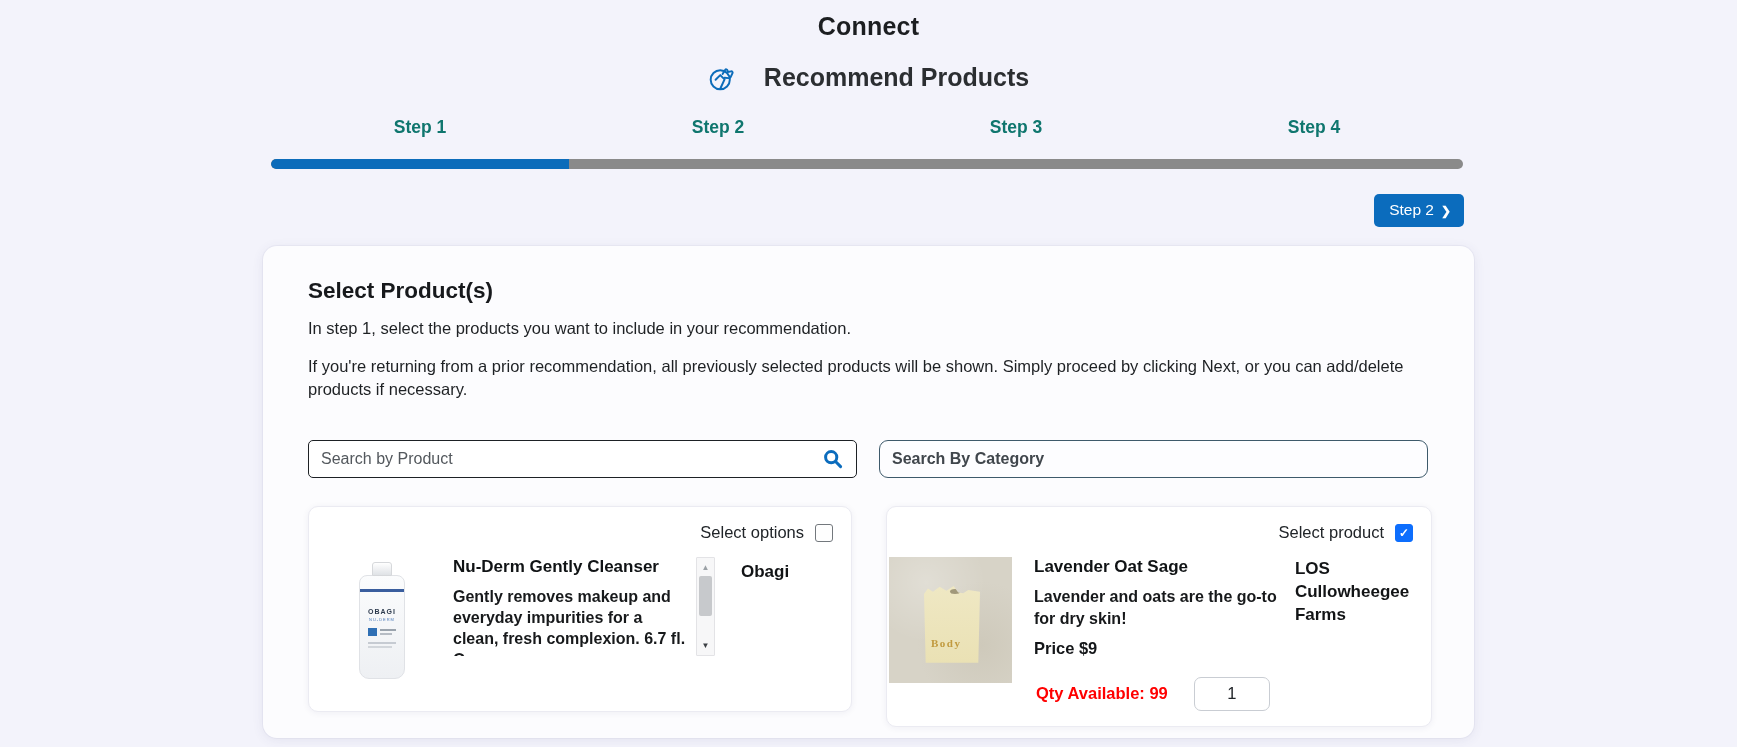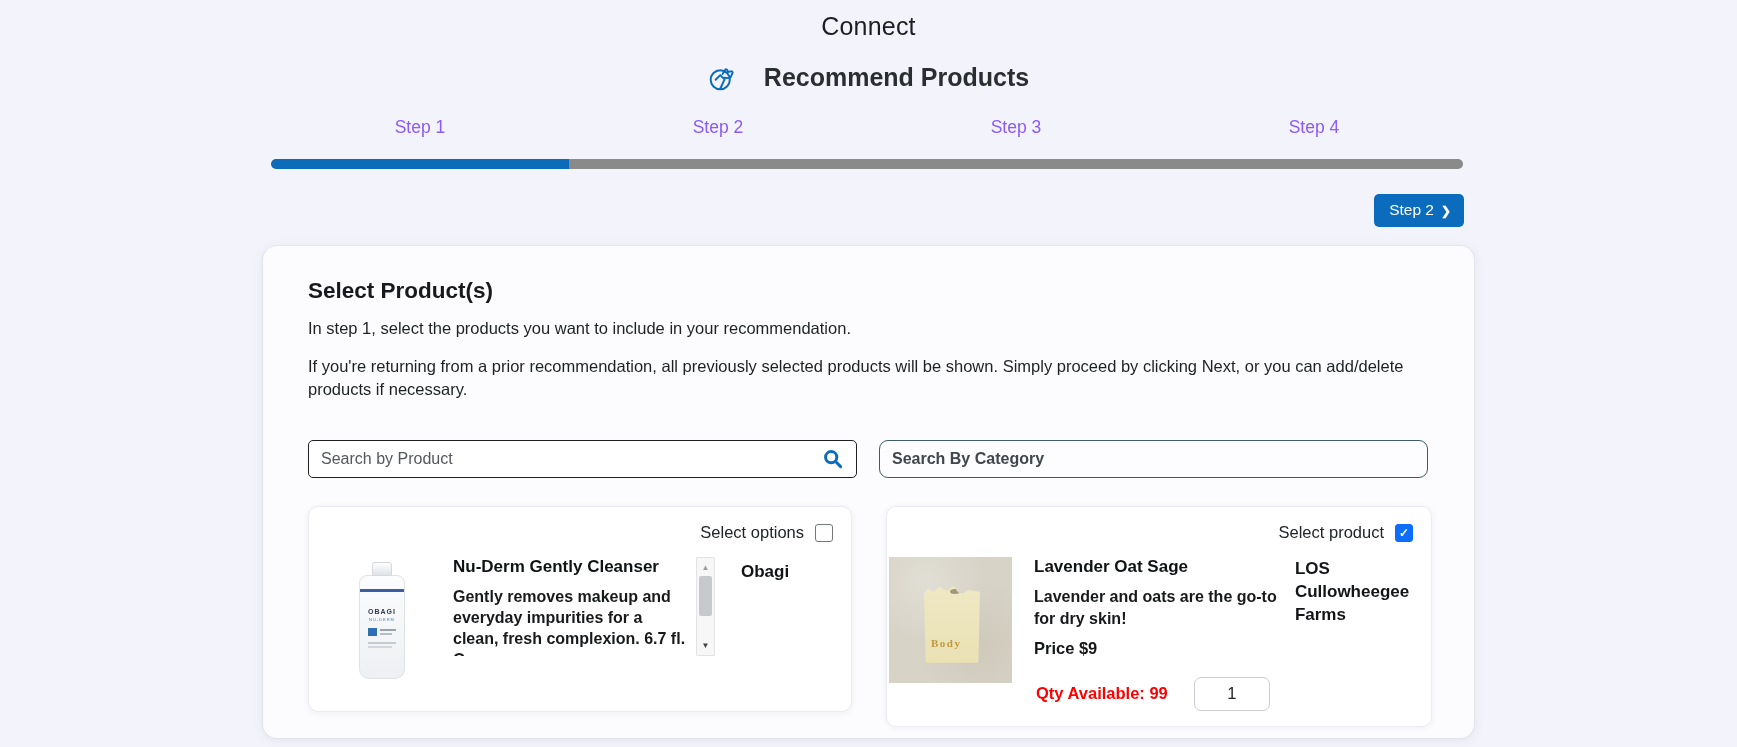--- a/index.html
+++ b/index.html
@@ -5,33 +5,33 @@
   * { margin:0; padding:0; box-sizing:border-box; }
   html,body { width:1737px; height:747px; overflow:hidden; }
   body {
     background:#f3f3fb;
     font-family:"Liberation Sans", sans-serif;
     color:#212529;
   }
   
   .page-title {
     padding-top:12px; text-align:center;
-    font-size:25px; font-weight:400; color:#1c1e21; letter-spacing:.2px;
+    font-size:25px; font-weight:700; color:#1c1e21; letter-spacing:.2px;
   }
   .subtitle-row {
     margin-top:20px; display:flex; justify-content:center; align-items:center; gap:28px;
     height:33px;
   }
   .subtitle-row .like-icon svg { display:block; }
   .subtitle { font-size:25px; font-weight:700; color:#2b2e31; }
 
   .steps-wrap { width:1192px; margin:23px auto 0 271px; }
   .step-labels { display:flex; }
   .step-labels div {
-    flex:1; text-align:center; font-size:17.5px; font-weight:400; color:#8b5cf6;
+    flex:1; text-align:center; font-size:17.5px; font-weight:700; color:#0f766e;
   }
   .progress-track {
     margin-top:21px; height:10px; background:#8a8a8a; border-radius:6px; overflow:hidden;
   }
   .progress-fill { height:100%; background:#0c6cba; border-radius:6px 0 0 6px; }
 
   .next-row { margin-top:25px; display:flex; justify-content:flex-end; padding-right:273px; }
   .next-btn {
     display:inline-flex; align-items:center; gap:7px;
     background:#0b6cbd; color:#fff; border:none; border-radius:5px;

